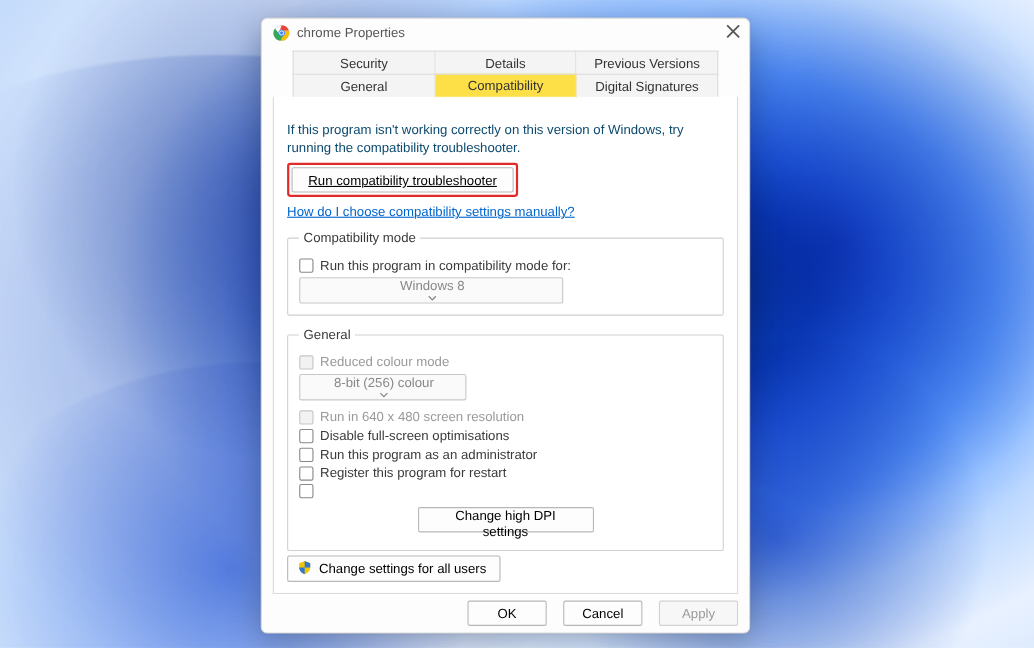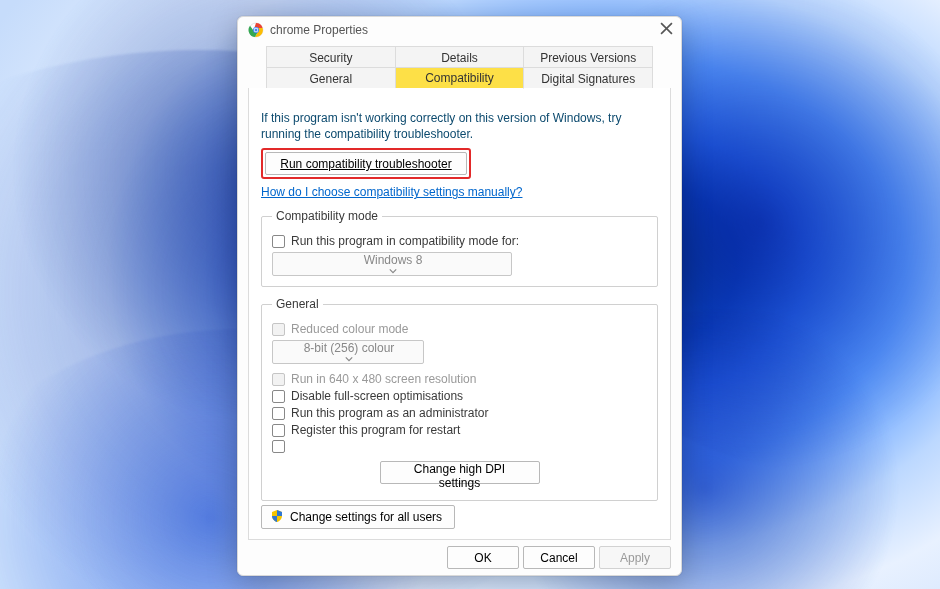--- a/index.html
+++ b/index.html
@@ -178,21 +178,21 @@
     border:1px solid #b8b8b8;
     border-radius:2px;
     cursor:pointer;
   }
 
   .footer {
     height:44px;
     display:flex;
     justify-content:flex-end;
     align-items:center;
-    gap:4px;
+    gap:15px;
     padding: 0 10px;
   }
 
 </style>
 </head>
 <body>
 
 <div class="swirl s1"></div>
 <div class="swirl s2"></div>
 <div class="swirl s3"></div>

